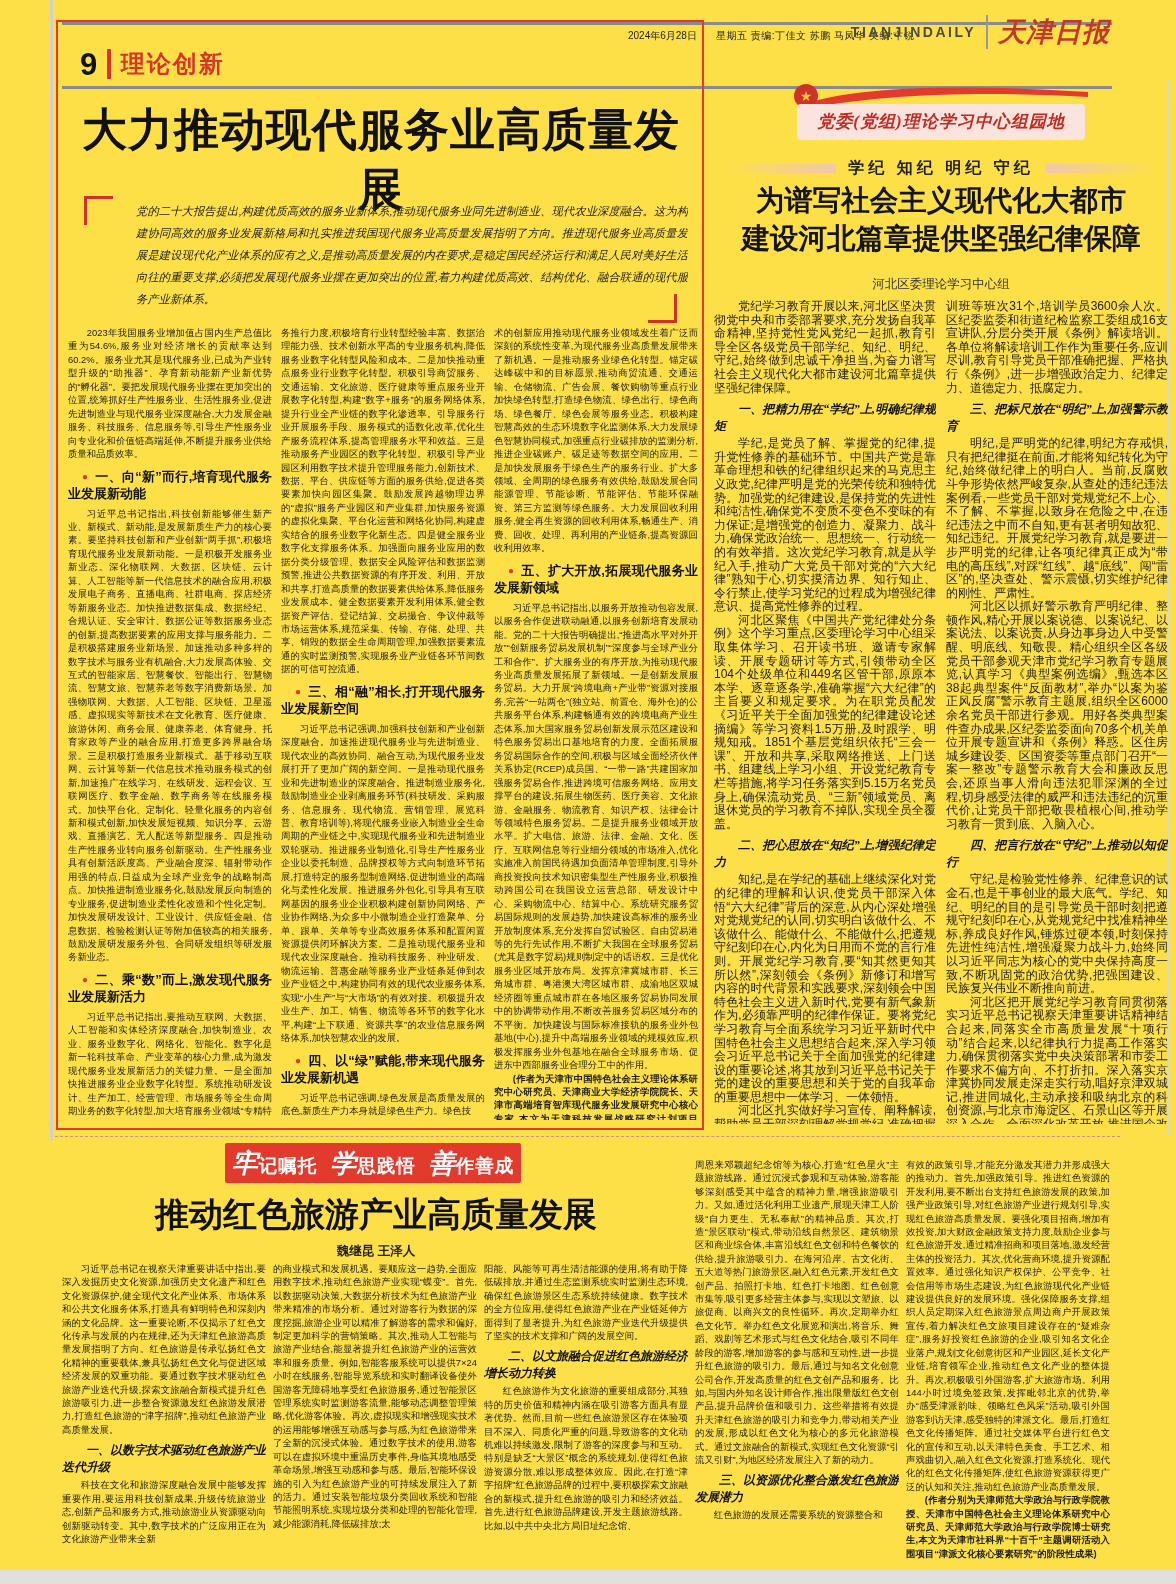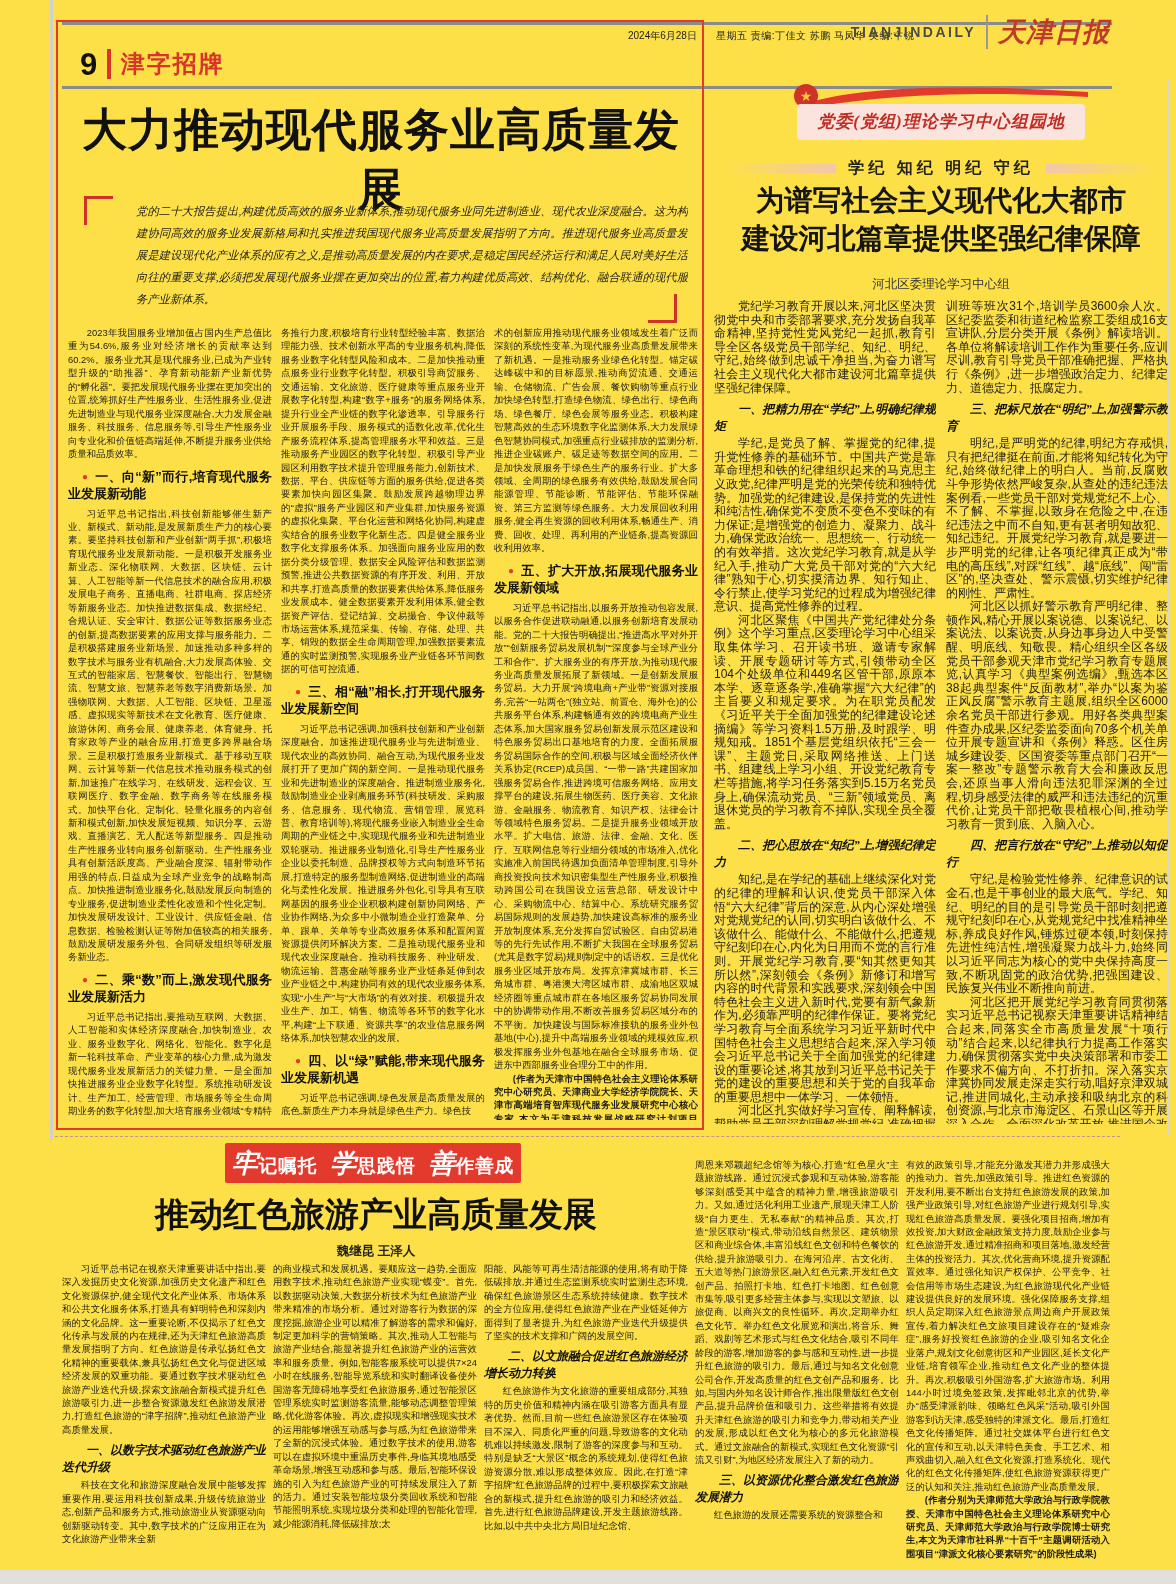--- a/index.html
+++ b/index.html
@@ -96,21 +96,21 @@
   <div class="abs date-a">2024年6月28日</div>
   <div class="abs date-b">星期五  责编:丁佳文 苏鹏 马凤华  美编:卞锐</div>
   <div class="abs brand">
     <span class="brand-latin">TIANJINDAILY</span>
     <span class="brand-bar"></span>
     <span class="brand-cn">天津日报</span>
   </div>
   <div class="abs pagehead">
     <span class="pagenum">9</span>
     <span class="pagehead-bar"></span>
-    <span class="section-title">津字招牌</span>
+    <span class="section-title">理论创新</span>
   </div>
 
   <div class="abs redbox"></div>
   <div class="abs m-headline">大力推动现代服务业高质量发展</div>
   <div class="abs qbr qbr-tl"></div>
   <div class="abs qbr qbr-br"></div>
   <div class="abs m-lead">党的二十大报告提出,构建优质高效的服务业新体系,推动现代服务业同先进制造业、现代农业深度融合。这为构建协同高效的服务业发展新格局和扎实推进我国现代服务业高质量发展指明了方向。推进现代服务业高质量发展是建设现代化产业体系的应有之义,是推动高质量发展的内在要求,是稳定国民经济运行和满足人民对美好生活向往的重要支撑,必须把发展现代服务业摆在更加突出的位置,着力构建优质高效、结构优化、融合联通的现代服务产业新体系。</div>
   <div class="abs tcol mcol mcol1">
       <p class="para">2023年我国服务业增加值占国内生产总值比重为54.6%,服务业对经济增长的贡献率达到60.2%。服务业尤其是现代服务业,已成为产业转型升级的“助推器”、孕育新动能新产业新优势的“孵化器”。要把发展现代服务业摆在更加突出的位置,统筹抓好生产性服务业、生活性服务业,促进先进制造业与现代服务业深度融合,大力发展金融服务、科技服务、信息服务等,引导生产性服务业向专业化和价值链高端延伸,不断提升服务业供给质量和品质效率。</p>
       <p class="sec-h"><span class="dot">●</span>一、向“新”而行,培育现代服务业发展新动能</p>
@@ -145,21 +145,21 @@
   </div>
   <div class="abs r-headline">
     <div>为谱写社会主义现代化大都市</div>
     <div>建设河北篇章提供坚强纪律保障</div>
   </div>
   <div class="abs r-byline">河北区委理论学习中心组</div>
   <div class="abs tcol rcol rcol1">
       <p class="para">党纪学习教育开展以来,河北区坚决贯彻党中央和市委部署要求,充分发扬自我革命精神,坚持党性党风党纪一起抓,教育引导全区各级党员干部学纪、知纪、明纪、守纪,始终做到忠诚干净担当,为奋力谱写社会主义现代化大都市建设河北篇章提供坚强纪律保障。</p>
       <p class="sec-kai">一、把精力用在“学纪”上,明确纪律规矩</p>
       <p class="para">学纪,是党员了解、掌握党的纪律,提升党性修养的基础环节。中国共产党是靠革命理想和铁的纪律组织起来的马克思主义政党,纪律严明是党的光荣传统和独特优势。加强党的纪律建设,是保持党的先进性和纯洁性,确保党不变质不变色不变味的有力保证;是增强党的创造力、凝聚力、战斗力,确保党政治统一、思想统一、行动统一的有效举措。这次党纪学习教育,就是从学纪入手,推动广大党员干部对党的“六大纪律”熟知于心,切实摸清边界、知行知止、令行禁止,使学习党纪的过程成为增强纪律意识、提高党性修养的过程。</p>
-      <p class="para">河北区聚焦《中国共产党纪律处分条例》这个学习重点,区委理论学习中心组采取集体学习、召开读书班、邀请专家解读、开展专题研讨等方式,引领带动全区104个处级单位和449名区管干部,原原本本学、逐章逐条学,准确掌握“六大纪律”的主旨要义和规定要求。为在职党员配发《习近平关于全面加强党的纪律建设论述摘编》等学习资料1.5万册,及时跟学、明规知戒。1851个基层党组织依托“三会一课”、主题党日,采取网络推送、上门送书、组建线上学习小组、开设党纪教育专栏等措施,将学习任务落实到5.15万名党员身上,确保流动党员、“三新”领域党员、离退休党员的学习教育不掉队,实现全员全覆盖。</p>
+      <p class="para">河北区聚焦《中国共产党纪律处分条例》这个学习重点,区委理论学习中心组采取集体学习、召开读书班、邀请专家解读、开展专题研讨等方式,引领带动全区104个处级单位和449名区管干部,原原本本学、逐章逐条学,准确掌握“六大纪律”的主旨要义和规定要求。为在职党员配发《习近平关于全面加强党的纪律建设论述摘编》等学习资料1.5万册,及时跟学、明规知戒。1851个基层党组织依托“三会一课”、开放和共享,采取网络推送、上门送书、组建线上学习小组、开设党纪教育专栏等措施,将学习任务落实到5.15万名党员身上,确保流动党员、“三新”领域党员、离退休党员的学习教育不掉队,实现全员全覆盖。</p>
       <p class="sec-kai">二、把心思放在“知纪”上,增强纪律定力</p>
       <p class="para">知纪,是在学纪的基础上继续深化对党的纪律的理解和认识,使党员干部深入体悟“六大纪律”背后的深意,从内心深处增强对党规党纪的认同,切实明白该做什么、不该做什么、能做什么、不能做什么,把遵规守纪刻印在心,内化为日用而不觉的言行准则。开展党纪学习教育,要“知其然更知其所以然”,深刻领会《条例》新修订和增写内容的时代背景和实践要求,深刻领会中国特色社会主义进入新时代,党要有新气象新作为,必须靠严明的纪律作保证。要将党纪学习教育与全面系统学习习近平新时代中国特色社会主义思想结合起来,深入学习领会习近平总书记关于全面加强党的纪律建设的重要论述,将其放到习近平总书记关于党的建设的重要思想和关于党的自我革命的重要思想中一体学习、一体领悟。</p>
       <p class="para">河北区扎实做好学习宣传、阐释解读,帮助党员干部深刻理解党规党纪,准确把握精神实质。邀请市纪委监委相关负责同志进行专题解读培训,全区处级以上领导干部实现《条例》培训全覆盖。区委党校将党纪学习教育内容纳入培训工作整体安排,先后举办“北青工程”培训班、新任处级领导干部培训班、选调生大讲堂、处级干部进修班、党务干部培</p>
     </div>
   <div class="abs tcol rcol rcol2">
       <p class="para cont">训班等班次31个,培训学员3600余人次。区纪委监委和街道纪检监察工委组成16支宣讲队,分层分类开展《条例》解读培训。各单位将解读培训工作作为重要任务,应训尽训,教育引导党员干部准确把握、严格执行《条例》,进一步增强政治定力、纪律定力、道德定力、抵腐定力。</p>
       <p class="sec-kai">三、把标尺放在“明纪”上,加强警示教育</p>
       <p class="para">明纪,是严明党的纪律,明纪方存戒惧,只有把纪律挺在前面,才能将知纪转化为守纪,始终做纪律上的明白人。当前,反腐败斗争形势依然严峻复杂,从查处的违纪违法案例看,一些党员干部对党规党纪不上心、不了解、不掌握,以致身在危险之中,在违纪违法之中而不自知,更有甚者明知故犯、知纪违纪。开展党纪学习教育,就是要进一步严明党的纪律,让各项纪律真正成为“带电的高压线”,对踩“红线”、越“底线”、闯“雷区”的,坚决查处、警示震慑,切实维护纪律的刚性、严肃性。</p>
       <p class="para">河北区以抓好警示教育严明纪律、整顿作风,精心开展以案说德、以案说纪、以案说法、以案说责,从身边事身边人中受警醒、明底线、知敬畏。精心组织全区各级党员干部参观天津市党纪学习教育专题展览,认真学习《典型案例选编》,甄选本区38起典型案件“反面教材”,举办“以案为鉴 正风反腐”警示教育主题展,组织全区6000余名党员干部进行参观。用好各类典型案件查办成果,区纪委监委面向70多个机关单位开展专题宣讲和《条例》释惑。区住房城乡建设委、区国资委等重点部门召开“一案一整改”专题警示教育大会和廉政反思会,还原当事人滑向违法犯罪深渊的全过程,切身感受法律的威严和违法违纪的沉重代价,让党员干部把敬畏植根心间,推动学习教育一贯到底、入脑入心。</p>
       <p class="sec-kai">四、把言行放在“守纪”上,推动以知促行</p>

